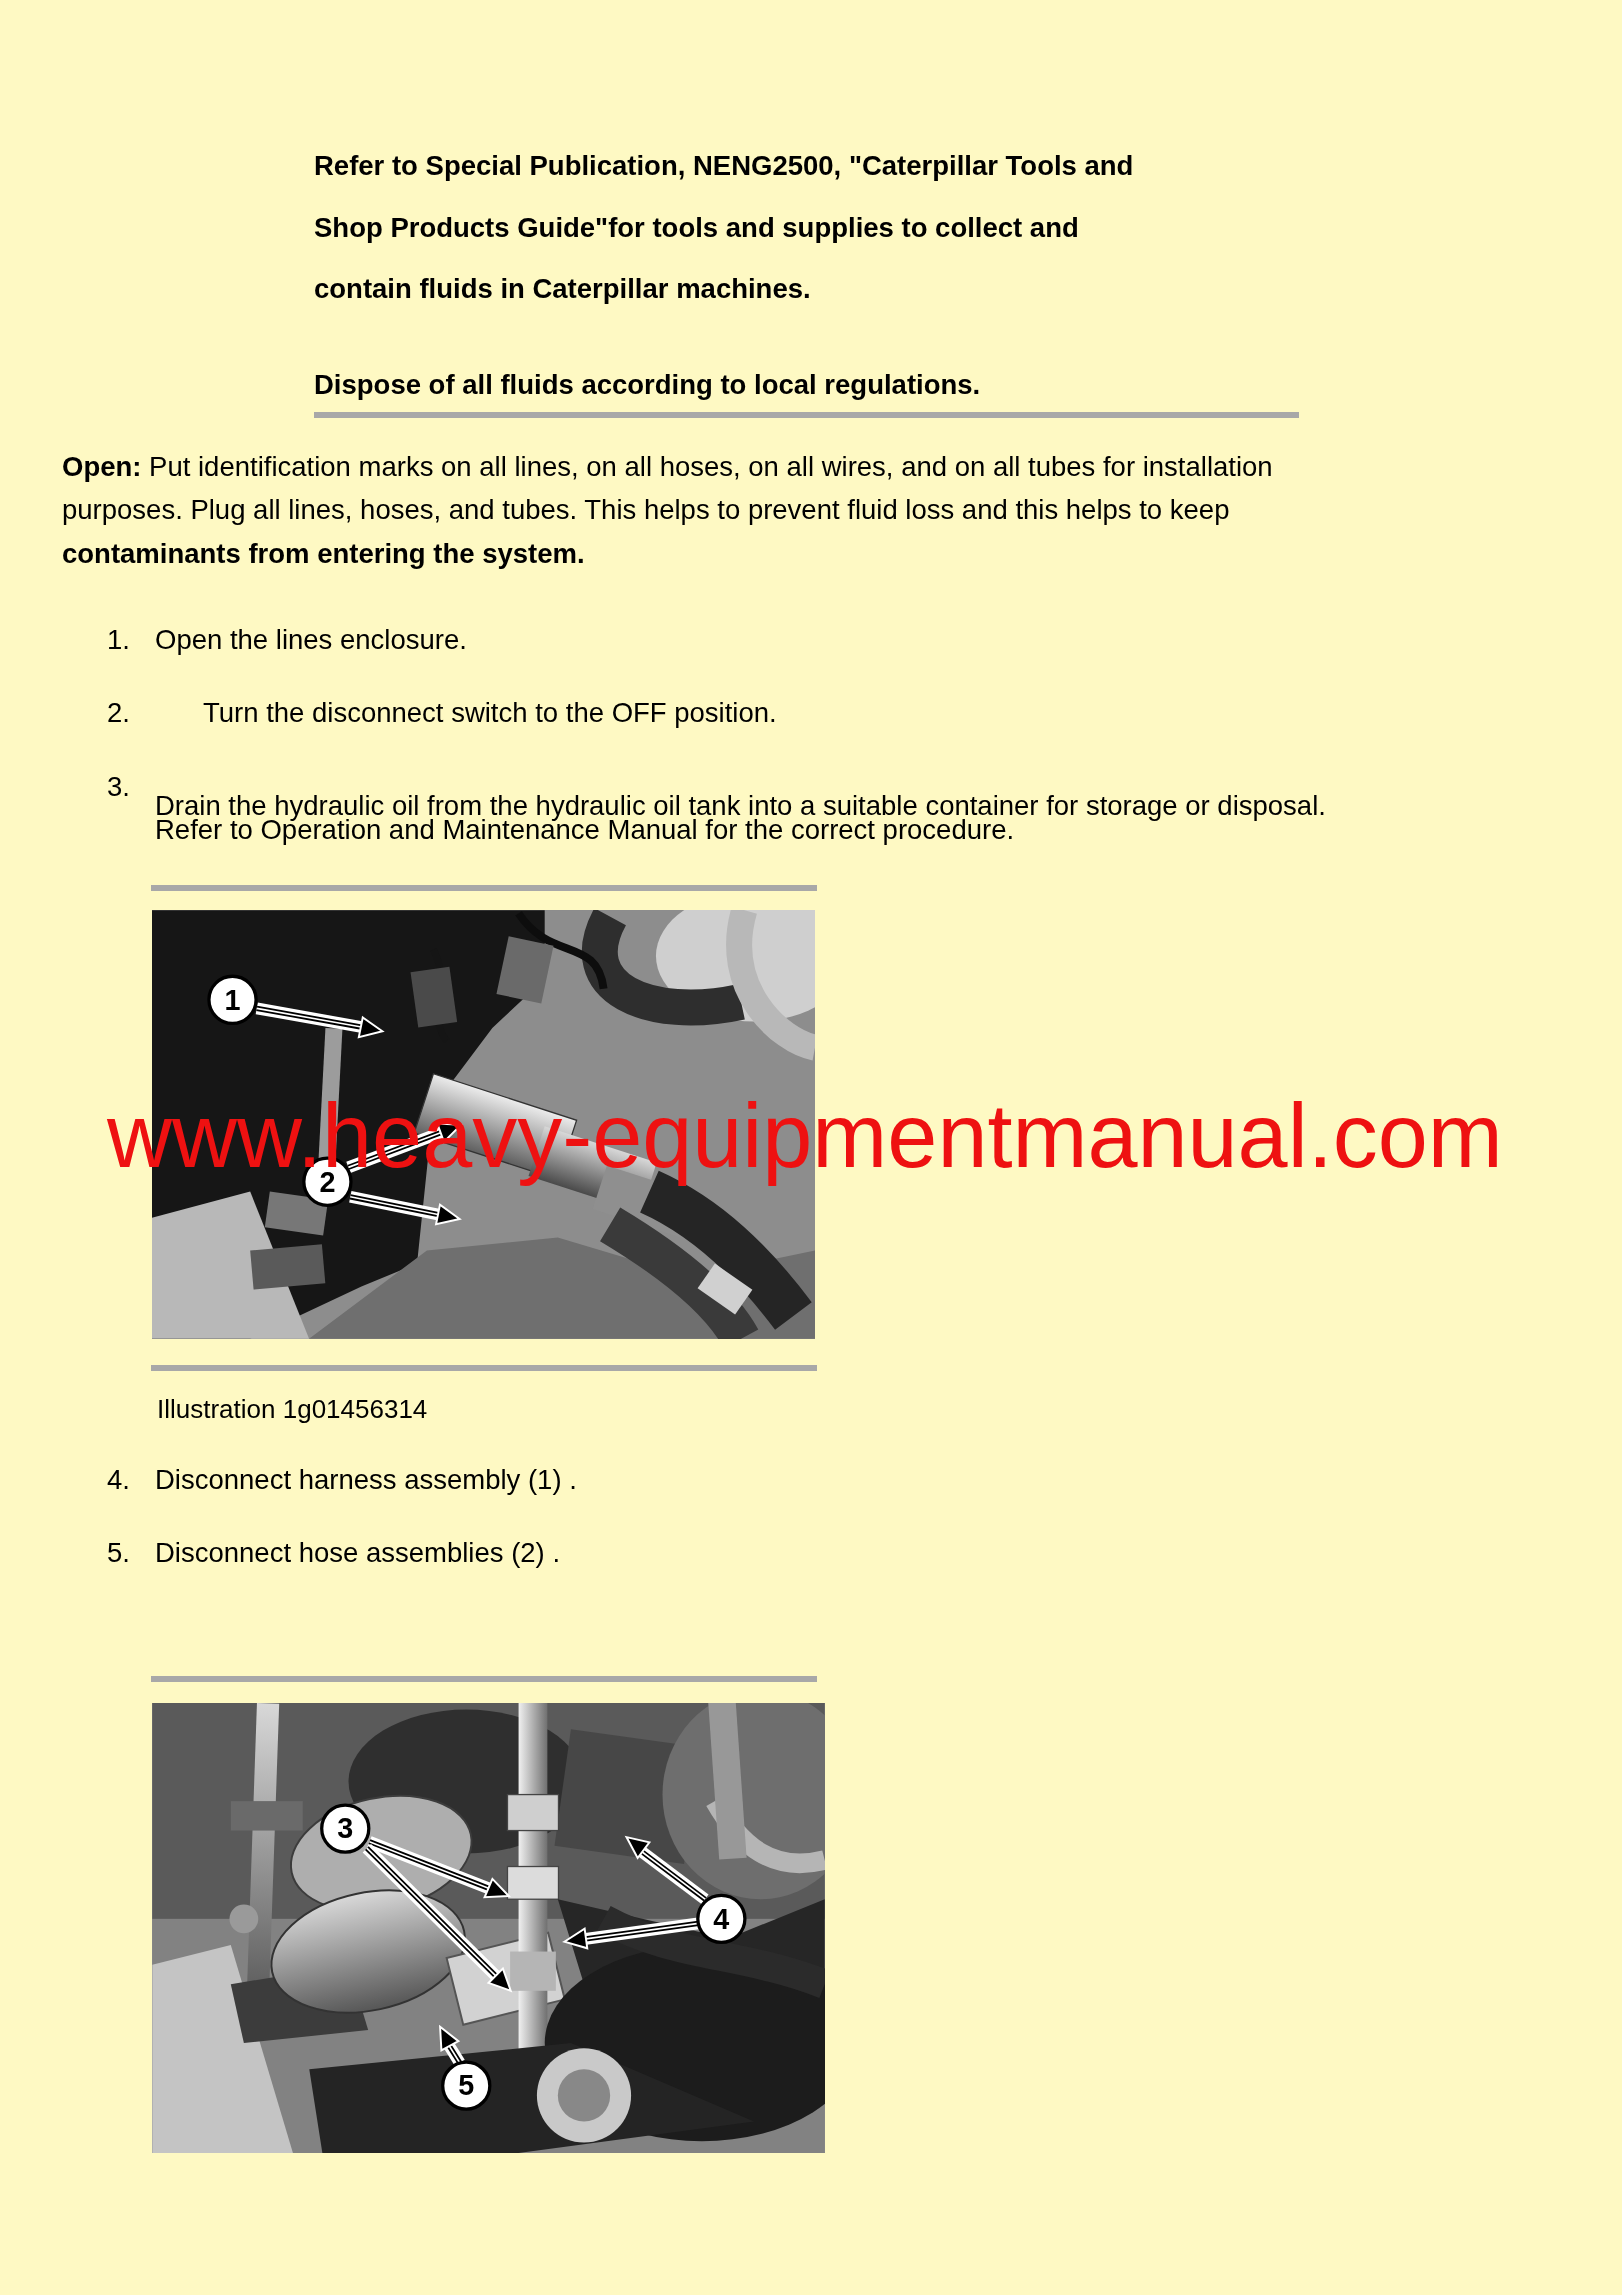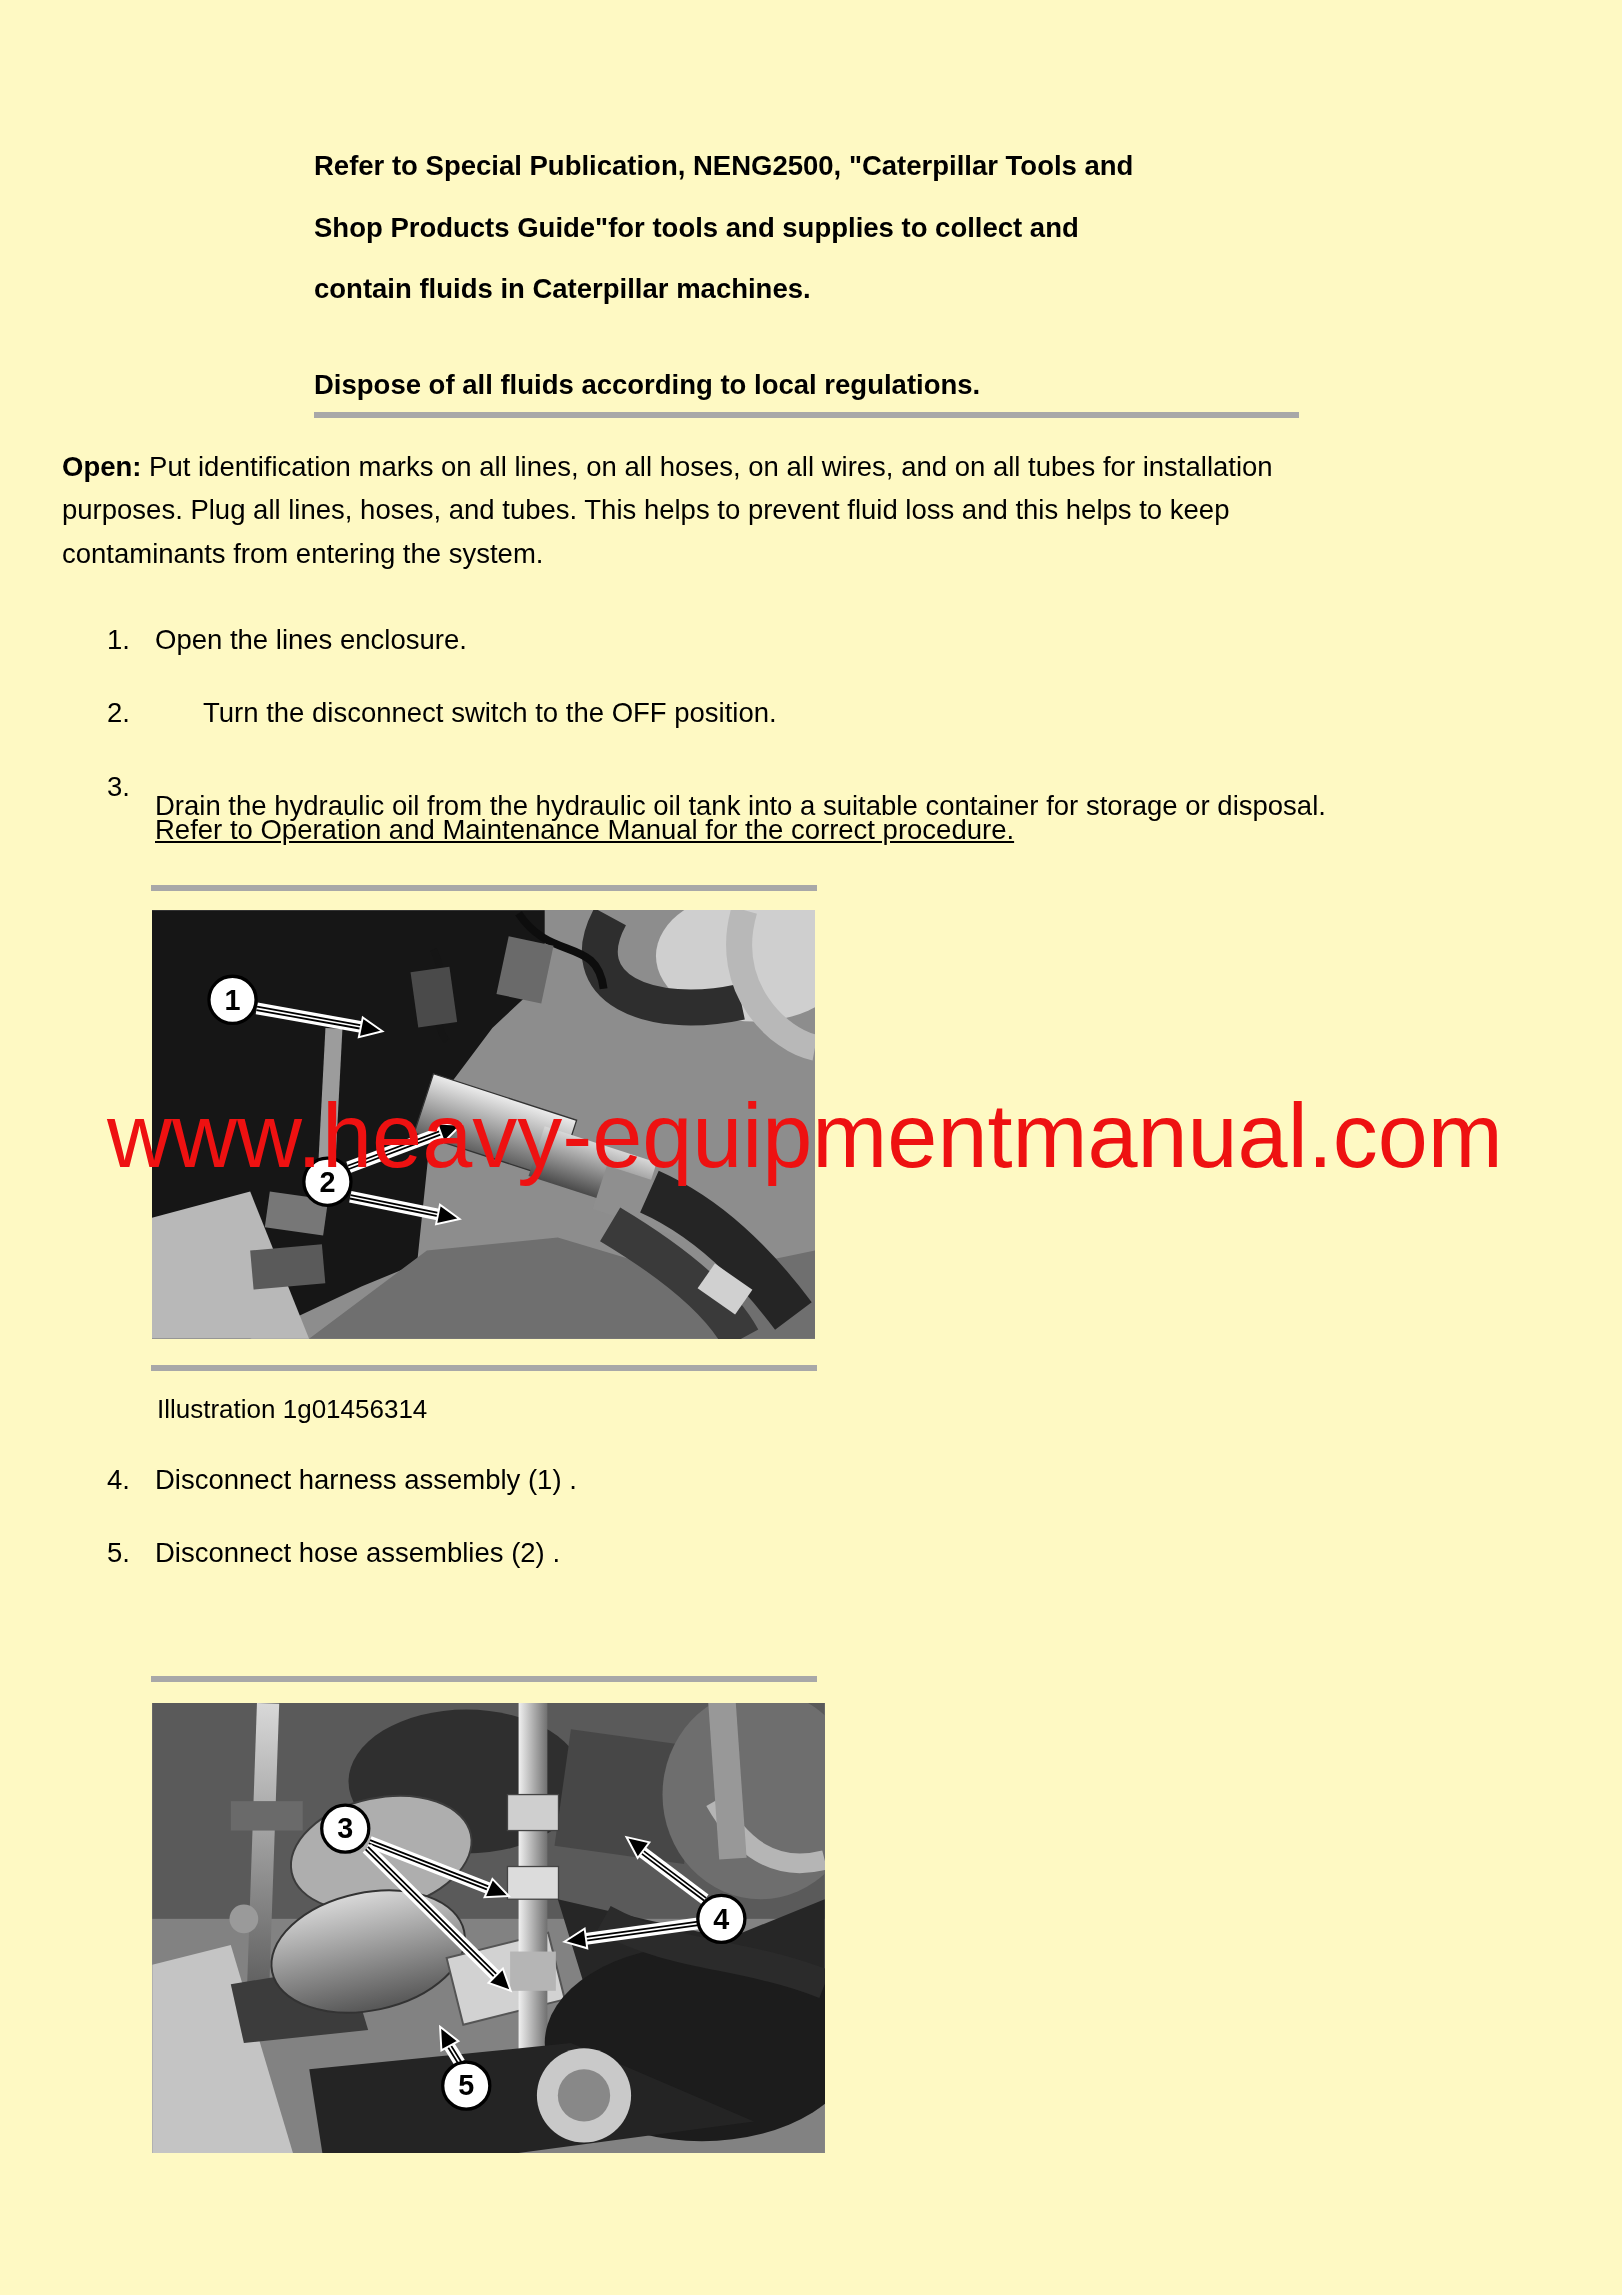--- a/index.html
+++ b/index.html
@@ -32,31 +32,31 @@
 
   <div class="hline" style="left:314px; top:149px;">Refer to Special Publication, NENG2500, "Caterpillar Tools and</div>
   <div class="hline" style="left:314px; top:211px;">Shop Products Guide"for tools and supplies to collect and</div>
   <div class="hline" style="left:314px; top:272px;">contain fluids in Caterpillar machines.</div>
   <div class="hline" style="left:314px; top:368px;">Dispose of all fluids according to local regulations.</div>
 
   <div class="sep" style="left:314px; top:412px; width:985px;"></div>
 
   <div class="bline" style="left:62px; top:450px;"><b>Open:</b><span> Put identification marks on all lines, on all hoses, on all wires, and on all tubes for installation</span></div>
   <div class="bline" style="left:62px; top:493px;">purposes. Plug all lines, hoses, and tubes. This helps to prevent fluid loss and this helps to keep</div>
-  <div class="bline" style="left:62px; top:537px;">contaminants from entering the system.</div>
+  <div class="bline" style="left:62px; top:537px;font-weight:bold;">contaminants from entering the system.</div>
 
   <div class="step-num" style="top:623px;">1.</div>
   <div class="step-text" style="top:623px;">Open the lines enclosure.</div>
 
   <div class="step-num" style="top:696px;">2.</div>
   <div class="step-text" style="top:696px;margin-left:48px;">Turn the disconnect switch to the OFF position.</div>
 
   <div class="step-num" style="top:770px;">3.</div>
   <div class="step-text" style="top:770px;margin-top:19px;">Drain the hydraulic oil from the hydraulic oil tank into a suitable container for storage or disposal.</div>
-  <div class="step-text" style="top:813px;text-decoration:underline;">Refer to Operation and Maintenance Manual for the correct procedure.</div>
+  <div class="step-text" style="top:813px;">Refer to Operation and Maintenance Manual for the correct procedure.</div>
 
   <div class="sep" style="left:151px; top:885px; width:666px;"></div>
 
   <div class="photo" style="top:910px; width:663px; height:429px;">
     <svg width="663" height="429" viewBox="0 0 1013 655">
       <defs>
         <linearGradient id="met1" x1="0" y1="0" x2="0" y2="1">
           <stop offset="0" stop-color="#ececec"></stop>
             <stop offset="1" stop-color="#5f5f5f"></stop>
         </linearGradient>

